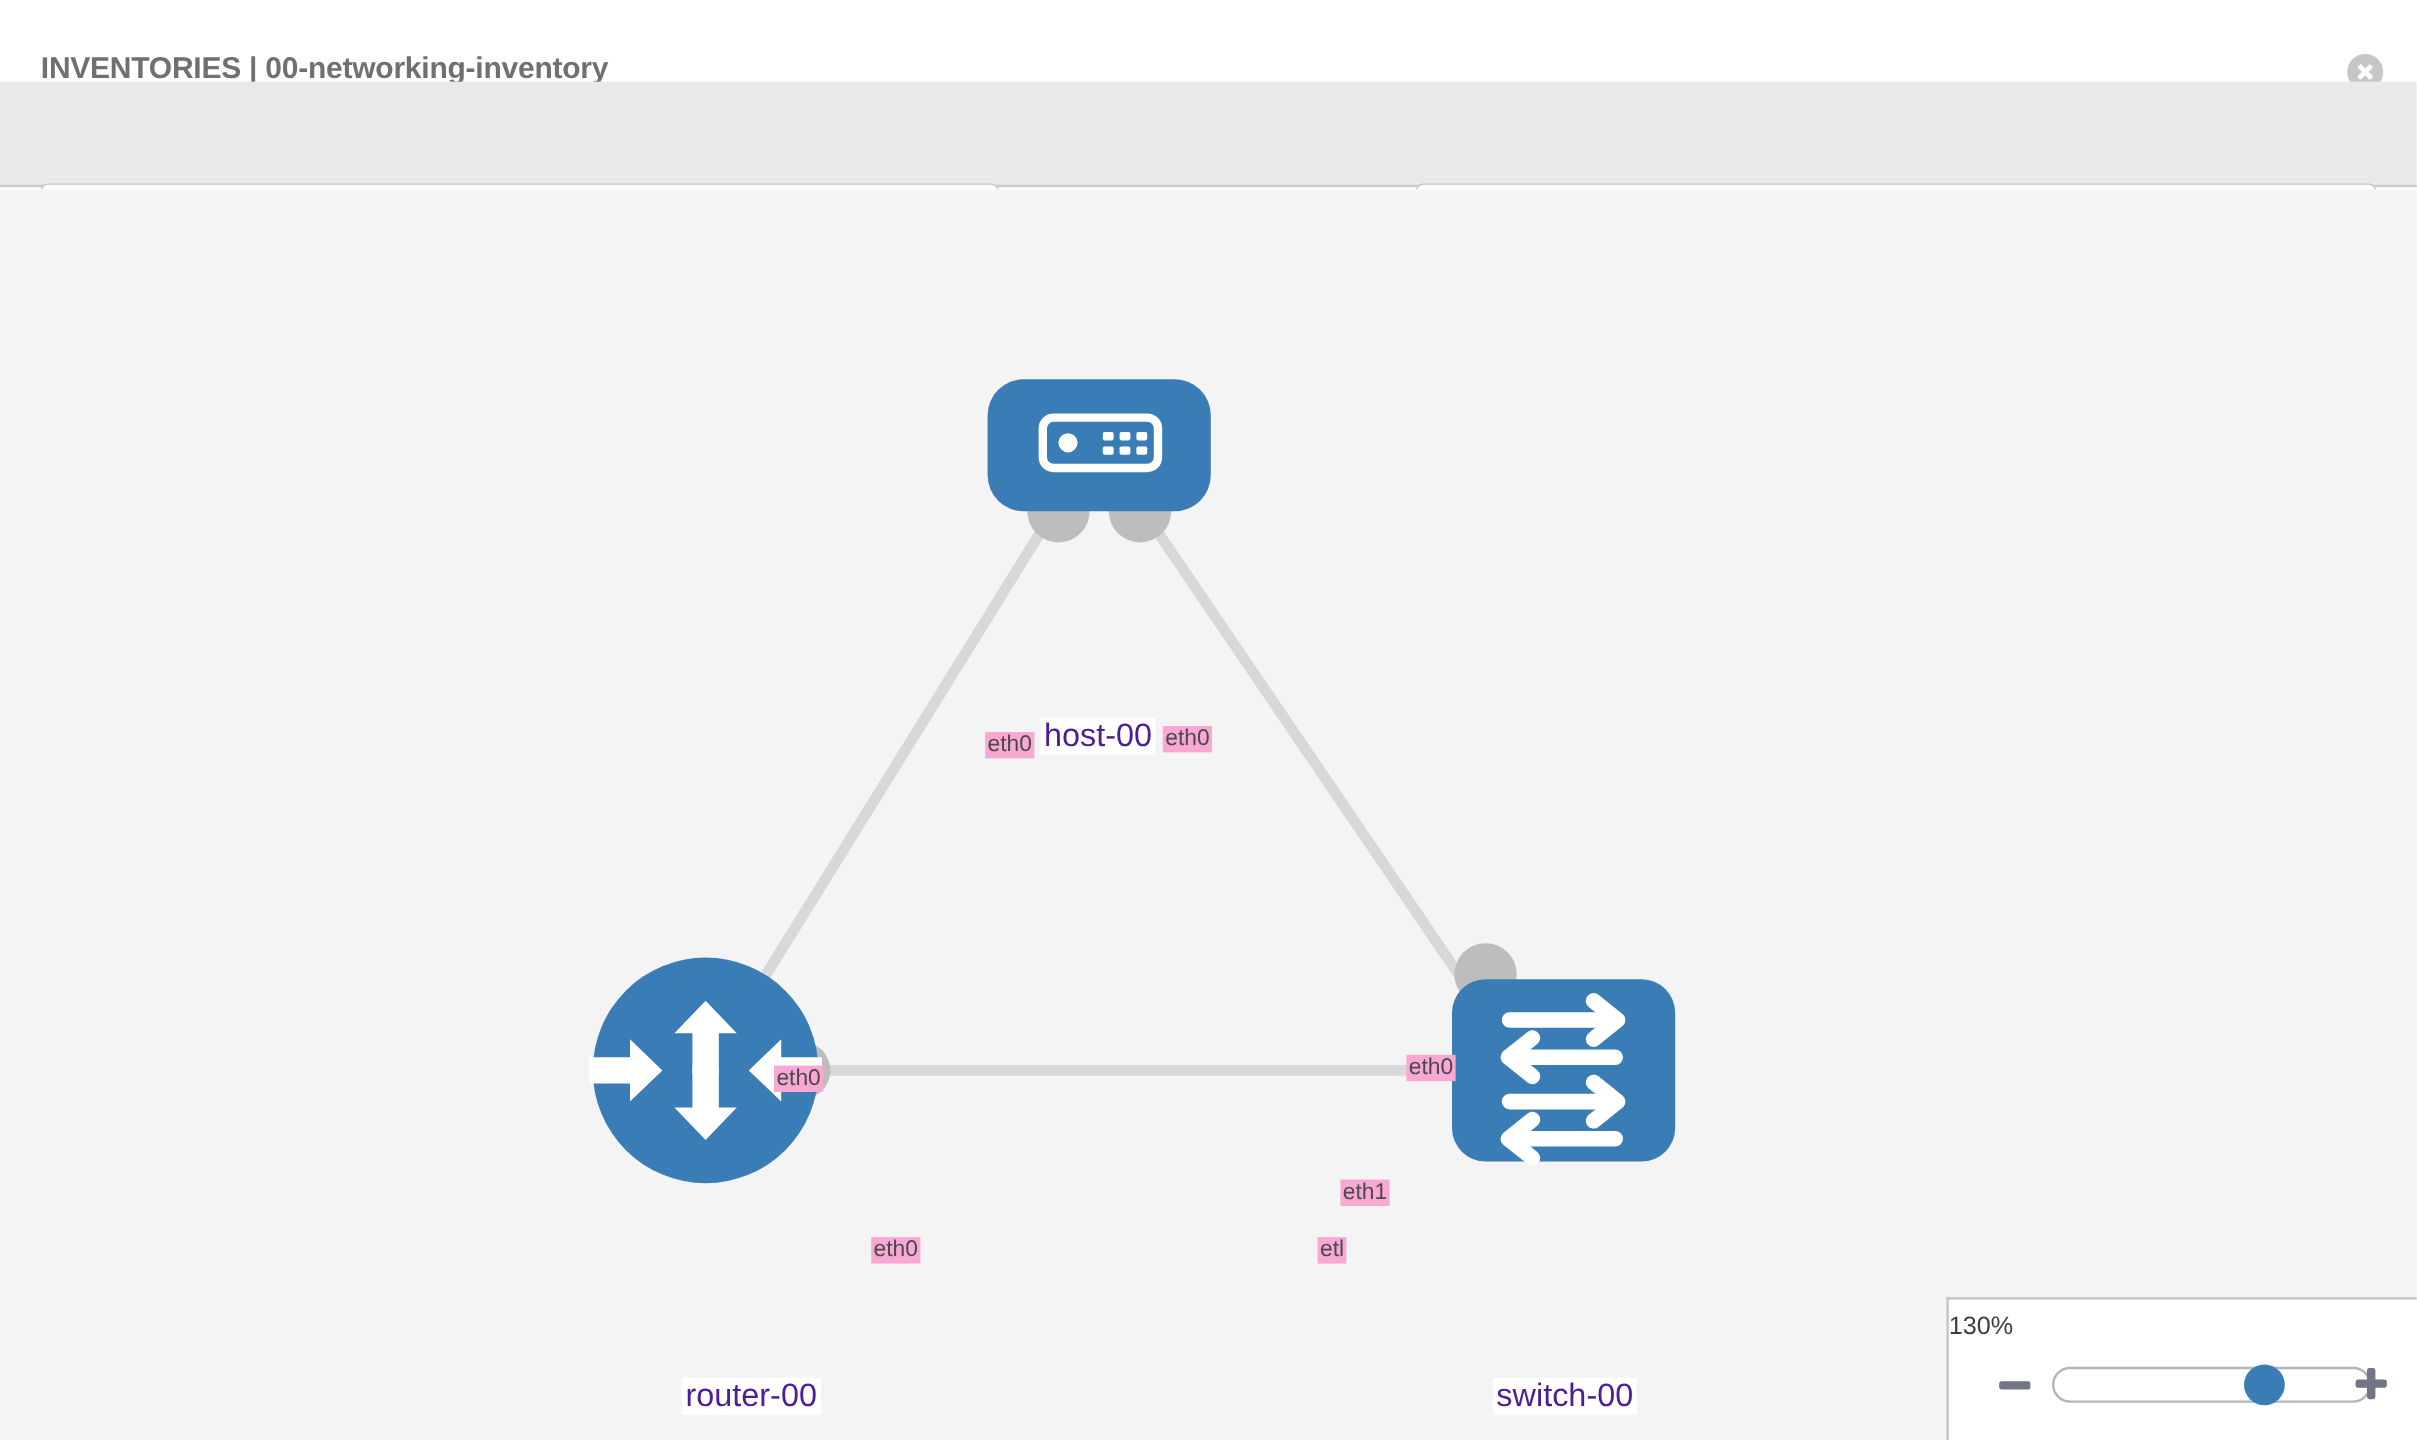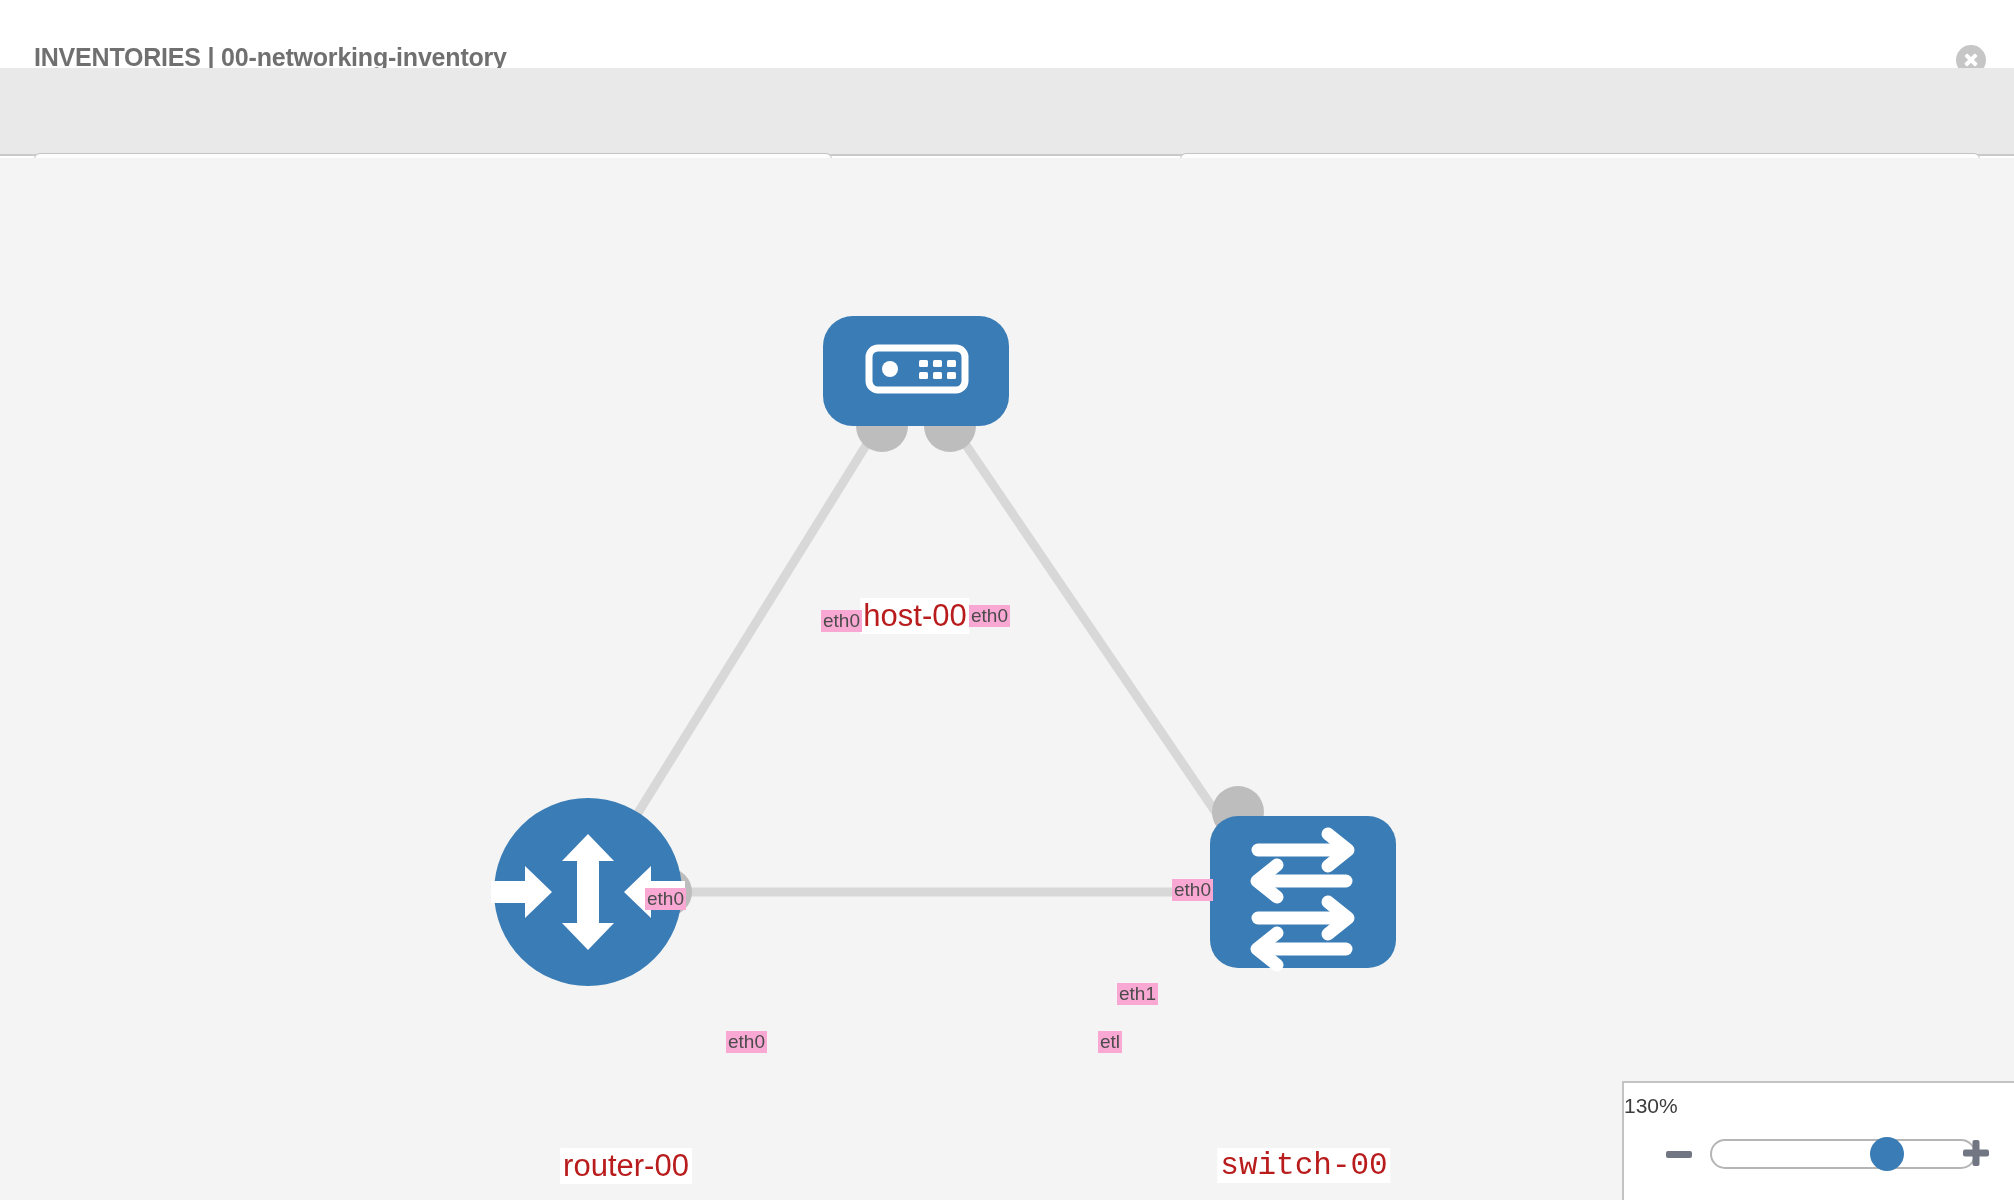--- a/index.html
+++ b/index.html
@@ -95,21 +95,21 @@
   .canvas {
     position: absolute; left: 0; top: 158px;
     width: 2014px; height: 1042px;
     background: #f4f4f4;
     overflow: hidden;
   }
   .topo-svg { position: absolute; left: 0; top: 0; width: 2014px; height: 1042px; }
 
   .node-label {
     position: absolute;
-    font-size: 31px; color: #b91c1c;
+    font-size: 27px; color: #4c1d95;
     background: #ffffff;
     padding: 0 3px;
     white-space: nowrap;
     transform: translateX(-50%);
     text-align: center;
   }
   .edge-label {
     position: absolute;
     font-size: 19px; color: #4b4b4b;
     background: #f9a8d4;
@@ -258,21 +258,21 @@
           <path d="M1258 760 h86"></path>
           <path d="M1328 744 l20 16 -20 16"></path>
           <path d="M1346 791 h-86"></path>
           <path d="M1277 775 l-20 16 20 16"></path>
         </g>
       </g>
     </svg>
 
     <div class="node-label" style="left:915px; top:440px;">host-00</div>
     <div class="node-label" style="left:590px; top:990px;margin-left:36px;">router-00</div>
-    <div class="node-label" style="left:1304px; top:990px;font-family:Liberation Mono, monospace;">switch-00</div>
+    <div class="node-label" style="left:1304px; top:990px;">switch-00</div>
 
     <div class="edge-label" style="left:821px; top:452px;">eth0</div>
     <div class="edge-label" style="left:969px; top:447px;">eth0</div>
     <div class="edge-label" style="left:645px; top:730px;">eth0</div>
     <div class="edge-label" style="left:1172px; top:721px;">eth0</div>
     <div class="edge-label" style="left:726px; top:873px;">eth0</div>
     <div class="edge-label" style="left:1098px; top:873px;">etl</div>
     <div class="edge-label" style="left:1117px; top:825px;">eth1</div>
   </div>
 

